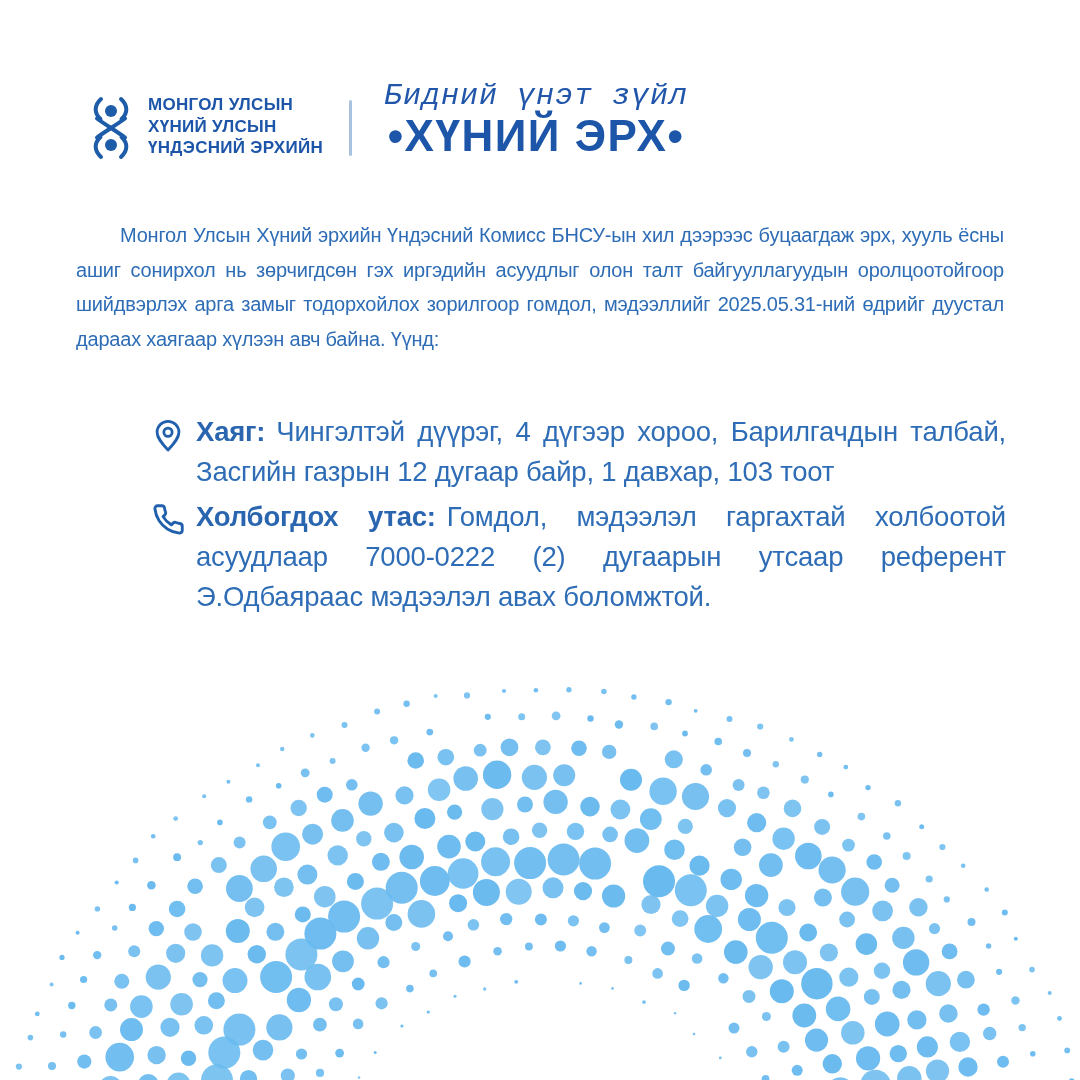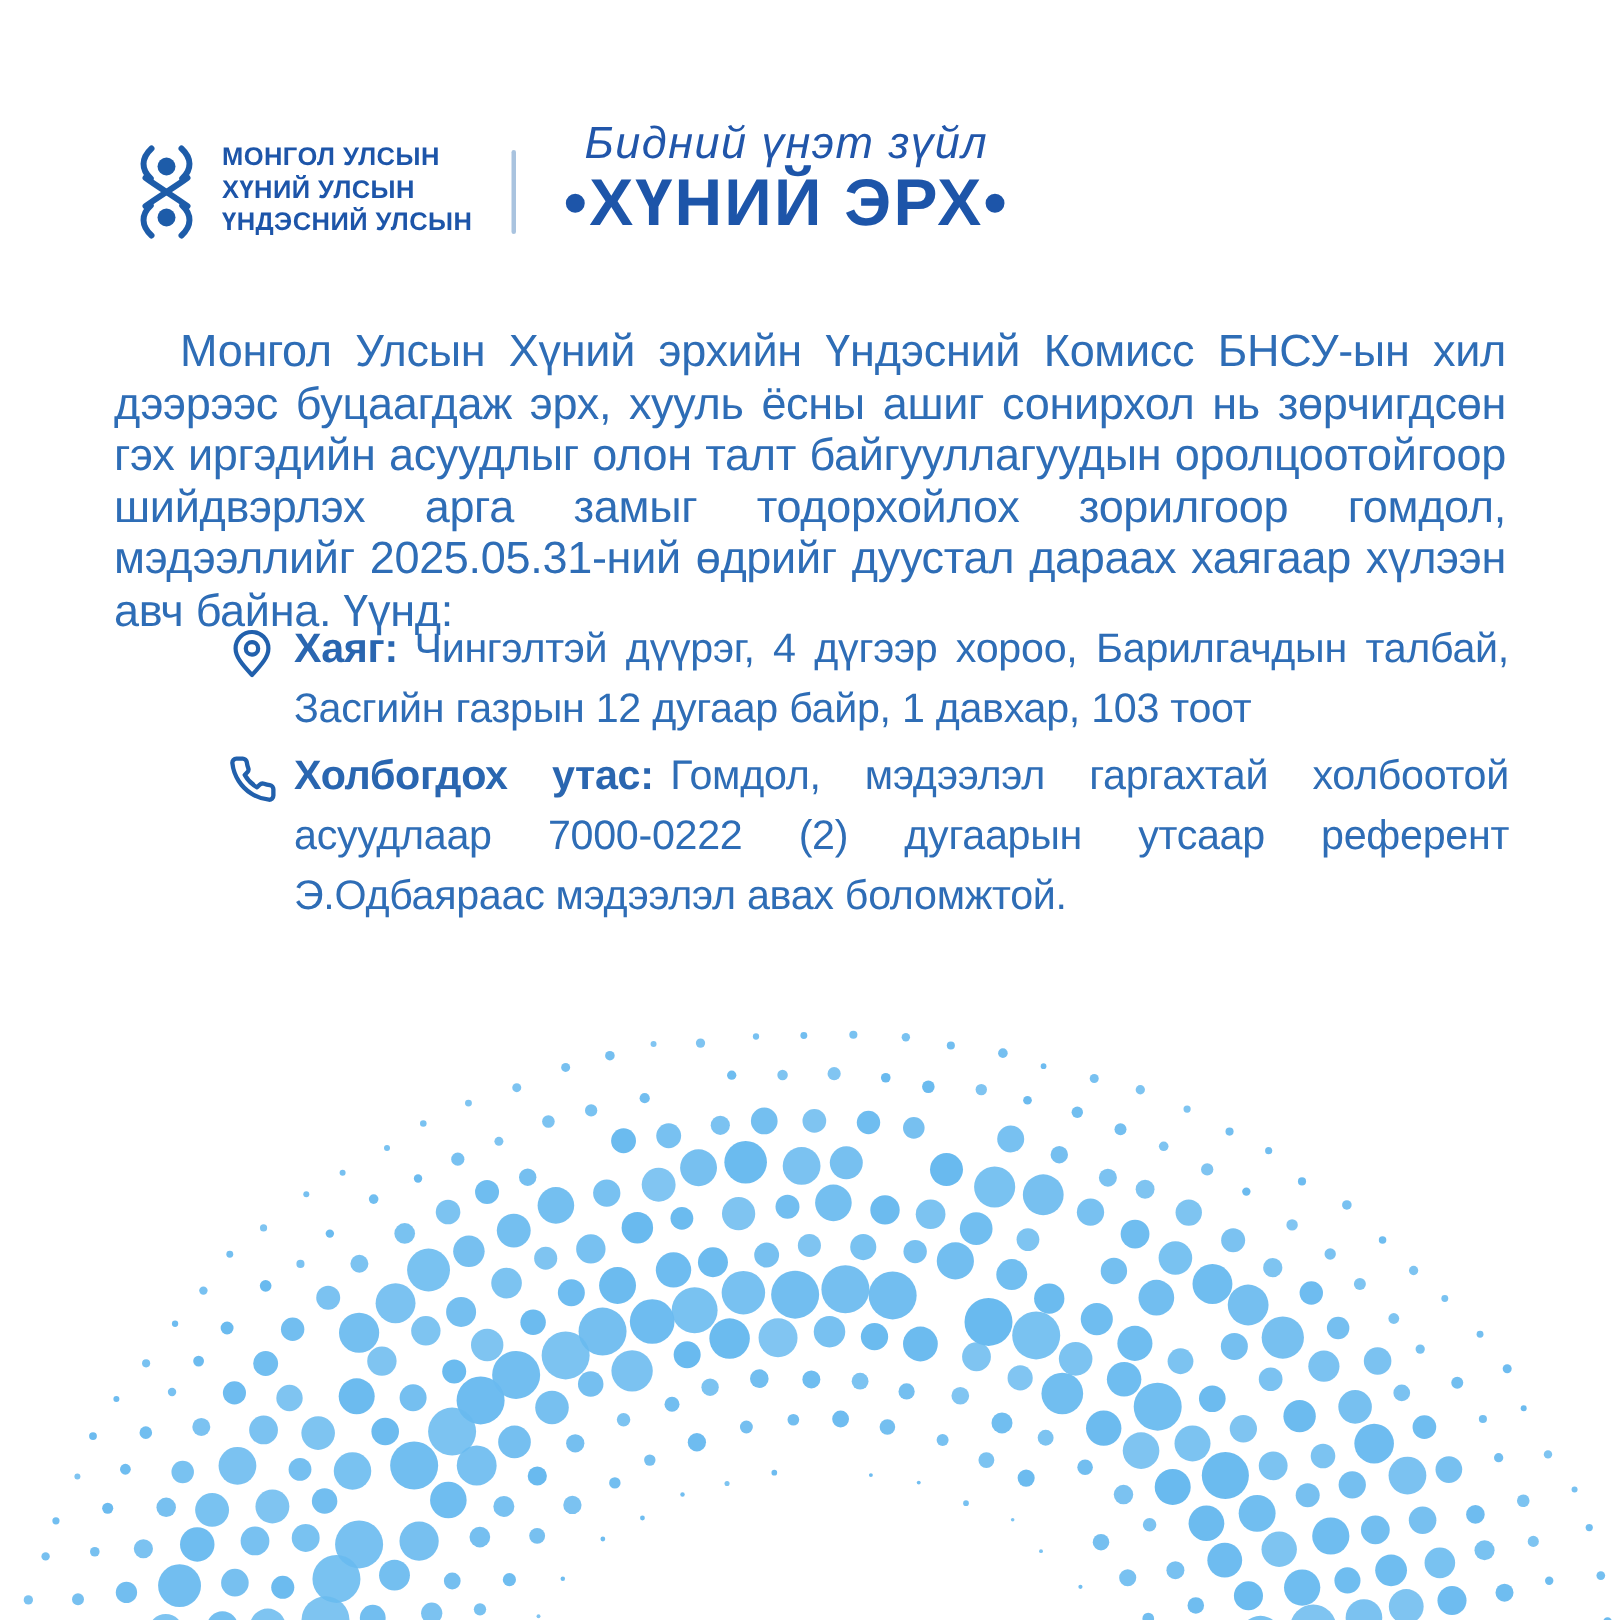--- a/index.html
+++ b/index.html
@@ -17,28 +17,28 @@
   .content{position:absolute;left:0;top:0;width:1080px;height:1080px;z-index:2;}
 
   
   .header{position:absolute;left:88px;top:76px;display:flex;align-items:center;}
   .logo-block{display:flex;}
   .logo-icon{width:46px;height:64px;margin-top:20px;}
   .org-name{margin:18px 0 0 14px;color:var(--brand);font-weight:bold;
             font-size:17px;line-height:21.5px;letter-spacing:.3px;white-space:nowrap;}
   .vdiv{width:3px;height:56px;background:#a9c3df;margin:19px 0 0 26px;border-radius:2px;}
   .slogan{margin-left:32px;text-align:center;}
-  .slogan-script{font-family:Liberation Sans, sans-serif;font-style:italic;font-size:30px;
+  .slogan-script{font-family:Liberation Mono, monospace;font-style:italic;font-size:30px;
                  color:#2156aa;line-height:36px;letter-spacing:1px;}
   .brand-word{font-size:44px;font-weight:bold;color:var(--brand);
               letter-spacing:1.5px;line-height:44px;white-space:nowrap;}
 
   
   .para{position:absolute;left:76px;top:218px;width:928px;
-        font-size:30px;line-height:34.5px;color:var(--text);
+        font-size:20px;line-height:34.5px;color:var(--text);
         text-align:justify;text-indent:44px;letter-spacing:-0.2px;}
 
   
   .contacts{position:absolute;left:152px;top:412px;width:854px;}
   .c-item{display:flex;align-items:flex-start;margin-bottom:5px;}
   .c-icon{flex:0 0 34px;margin-right:10px;margin-top:6px;}
   .c-icon svg{display:block;}
   .c-text{flex:1;font-size:27.5px;line-height:40px;color:var(--text);
           text-align:justify;letter-spacing:-0.2px;}
   .c-label{font-weight:bold;color:#2a66b0;padding-right:11px;}
@@ -386,21 +386,21 @@
         <path d="M12.5 41 C6 47 6 54.5 13 61"></path>
         <path d="M33.5 41 C40 47 40 54.5 33 61"></path>
         <path d="M9 22.5 C17 28.5 29 35.5 37 41.5"></path>
         <path d="M37 22.5 C29 28.5 17 35.5 9 41.5"></path>
         <circle cx="23" cy="15" r="6" fill="#1d5ca9" stroke="none"></circle>
         <circle cx="23" cy="49" r="6" fill="#1d5ca9" stroke="none"></circle>
       </svg>
       <div class="org-name">
         <div>МОНГОЛ УЛСЫН</div>
         <div>ХҮНИЙ УЛСЫН</div>
-        <div>ҮНДЭСНИЙ УЛСЫН</div>
+        <div>ҮНДЭСНИЙ ЭРХИЙН</div>
       </div>
     </div>
 
     <div class="vdiv"></div>
 
     <div class="slogan">
       <div class="slogan-script">Бидний үнэт зүйл</div>
       <div class="brand-word">•ХҮНИЙ ЭРХ•</div>
     </div>
   </div>

